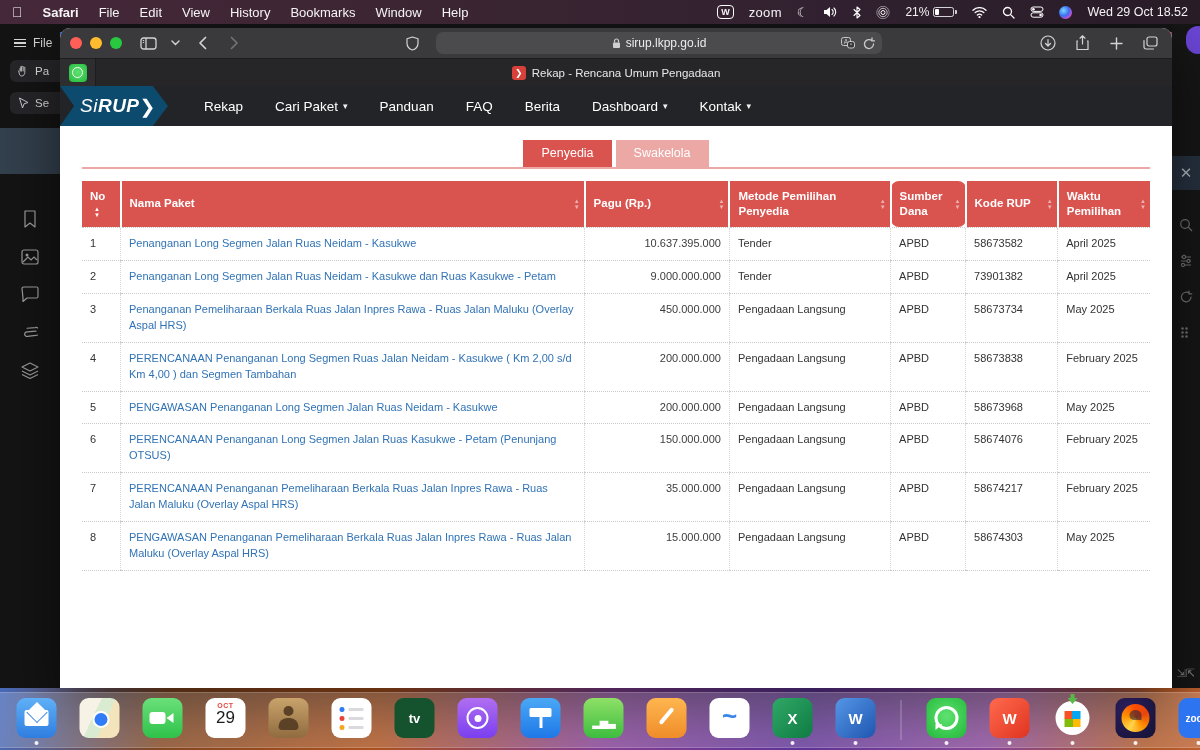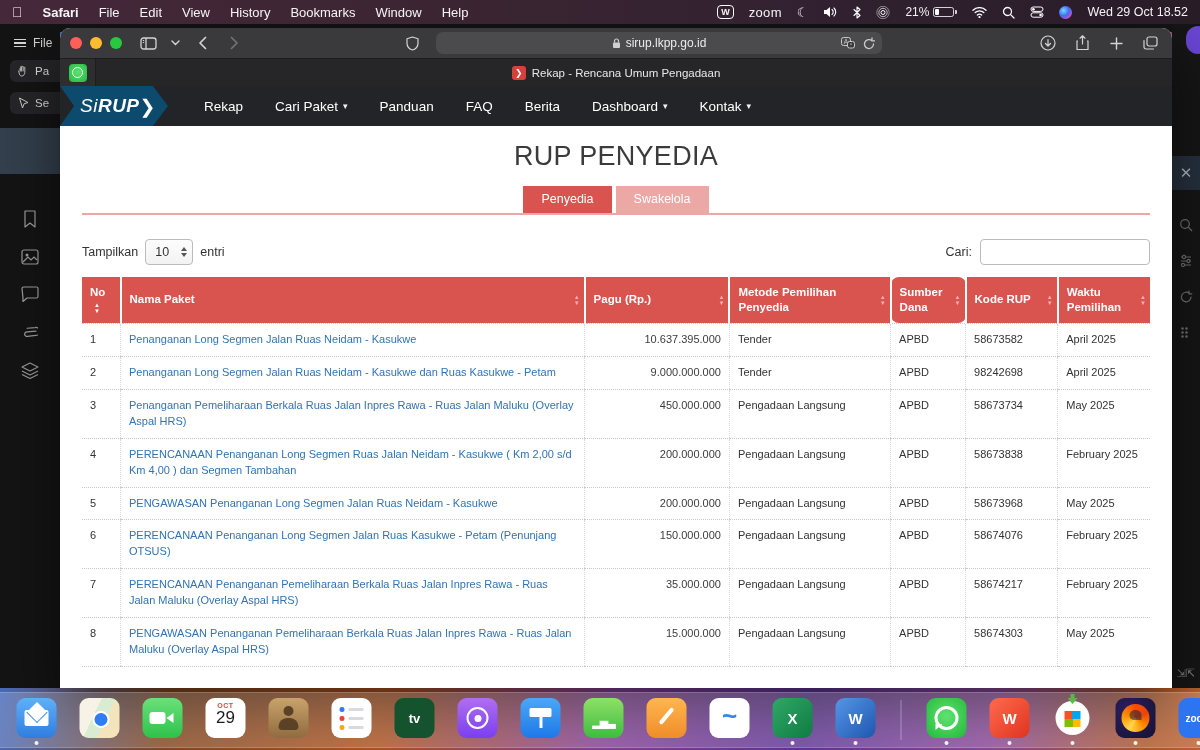--- a/index.html
+++ b/index.html
@@ -441,44 +441,26 @@
           <span class="caret">▾</span>
         </span>
       <span class="navitem">
           <span>Kontak</span>
           <span class="caret">▾</span>
         </span>
     </div>
   </div>
 
   <div class="main">
-    <div class="pg-title">RUP PENYEDIA</div>
 
     <div class="tabsrow">
       <span class="ptab active">Penyedia</span>
       <span class="ptab inactive">Swakelola</span>
     </div>
 
-    <div class="controls">
-      <div class="lenwrap">
-        <span>Tampilkan</span>
-        <span class="lensel">
-          <span>10</span>
-          <span class="stepper">
-              <i class="up"></i>
-              <i class="dn"></i>
-            </span>
-        </span>
-        <span>entri</span>
-      </div>
-      <div class="searchwrap">
-        <span>Cari:</span>
-        <input class="searchbox" type="text" style="">
-      </div>
-    </div>
 
     <table class="rup">
       <thead>
         <tr>
           <th class="c-no sorted"><span>No</span><span class="sort"><span>▲</span><span>▼</span></span></th>
           <th class="c-nama"><span>Nama Paket</span><span class="sort">
                 <span>▲</span>
                 <span>▼</span>
               </span></th>
           <th class="c-pagu"><span>Pagu (Rp.)</span><span class="sort">
@@ -512,21 +494,21 @@
     <td class="c-sum">APBD</td>
     <td class="c-kod">58673582</td>
     <td class="c-wak">April 2025</td>
   </tr>
           <tr>
     <td class="c-no">2</td>
     <td class="c-nama"><a href="#">Penanganan Long Segmen Jalan Ruas Neidam - Kasukwe dan Ruas Kasukwe - Petam</a></td>
     <td class="c-pagu">9.000.000.000</td>
     <td class="c-met">Tender</td>
     <td class="c-sum">APBD</td>
-    <td class="c-kod">98242698</td>
+    <td class="c-kod">73901382</td>
     <td class="c-wak">April 2025</td>
   </tr>
           <tr>
     <td class="c-no">3</td>
     <td class="c-nama"><a href="#">Penanganan Pemeliharaan Berkala Ruas Jalan Inpres Rawa - Ruas Jalan Maluku (Overlay Aspal HRS)</a></td>
     <td class="c-pagu">450.000.000</td>
     <td class="c-met">Pengadaan Langsung</td>
     <td class="c-sum">APBD</td>
     <td class="c-kod">58673734</td>
     <td class="c-wak">May 2025</td>

